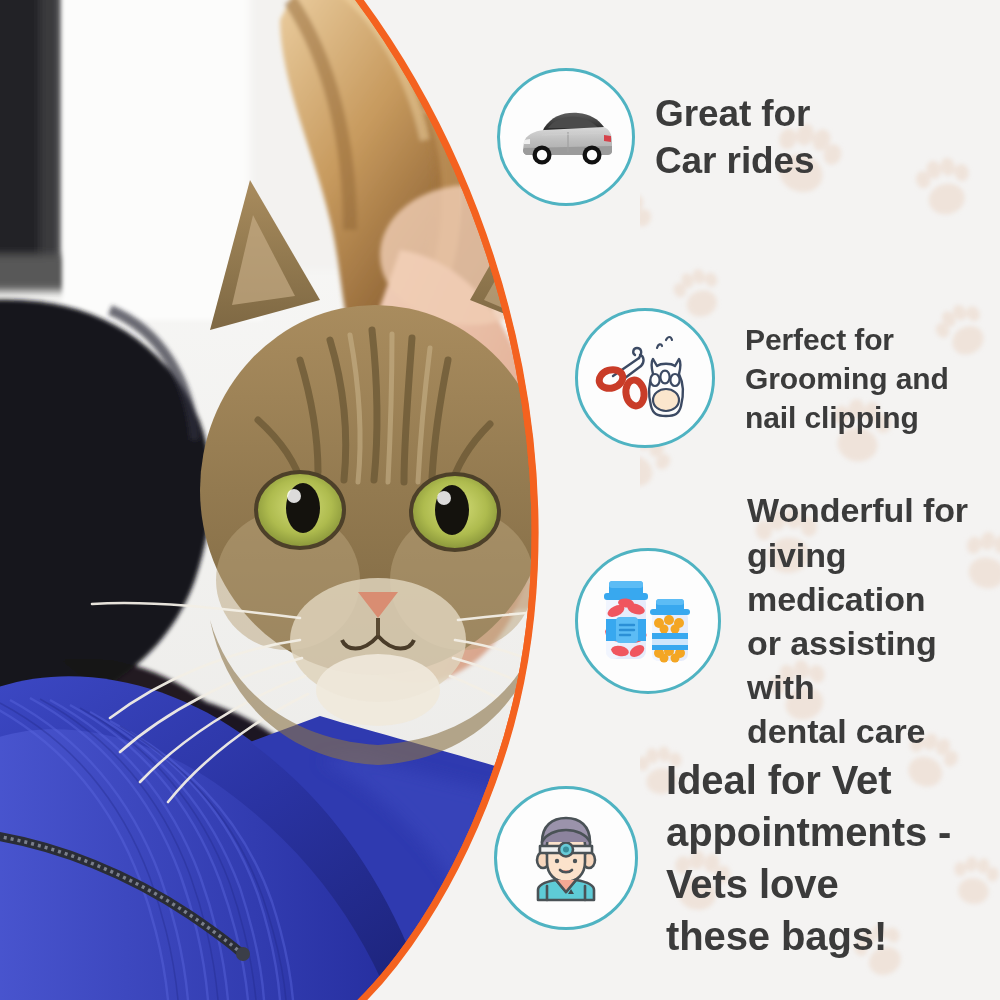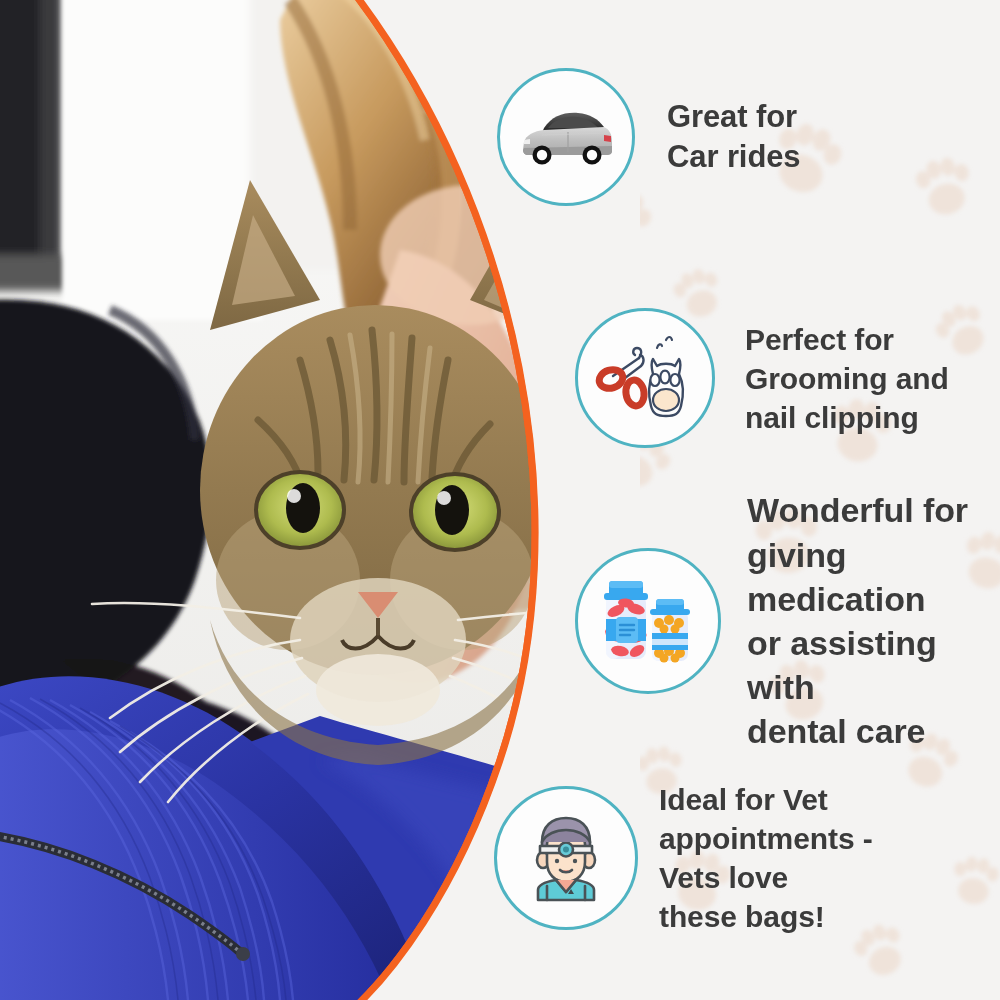--- a/index.html
+++ b/index.html
@@ -322,21 +322,21 @@
 
         <path d="M50 30 L 50 50" stroke="#a0a0a0" stroke-width="1.2"></path>
         <path d="M24 33 L 90 31" stroke="#cfcfcf" stroke-width="1" opacity=".8"></path>
 
         <circle cx="24" cy="53" r="9.5" fill="#111"></circle>
         <circle cx="24" cy="53" r="5.2" fill="#fdfdfd"></circle>
         <circle cx="74" cy="53" r="9.5" fill="#111"></circle>
         <circle cx="74" cy="53" r="5.2" fill="#fdfdfd"></circle>
       </svg>
     </div>
-    <div class="ftext" style="margin-left:32px;font-size:31px;line-height:1.28;">Great for
+    <div class="ftext" style="margin-left:20px;font-size:37px;line-height:1.28;">Great for
 Car rides</div>
   </div>
 
   <div class="feature" style="left:575px;top:308px;width:420px;height:140px;">
     <div class="circle" style="width:140px;height:140px;border:3px solid #4fb3c2;">
       <svg width="100" height="92" viewBox="0 0 100 92">
         <g fill="none" stroke="#3c4a63" stroke-width="2.4" stroke-linecap="round" stroke-linejoin="round">
 
           <path d="M18 44 L 44 26"></path>
           <path d="M22 52 L 46 34"></path>
@@ -454,19 +454,19 @@
 
           <path d="M40 72 L 50 84 L 60 72" fill="#f4a894"></path>
 
           <path d="M31 78 L 31 92" fill="none"></path>
           <path d="M69 78 L 69 92" fill="none"></path>
         </g>
 
         <path d="M52 86 L 58 86 L 55 81 Z" fill="#3f4a4f"></path>
       </svg>
     </div>
-    <div class="ftext" style="margin-left:21px;font-size:30px;line-height:1.3;">Ideal for Vet
+    <div class="ftext" style="margin-left:28px;font-size:40px;line-height:1.3;">Ideal for Vet
 appointments -
 Vets love
 these bags!</div>
   </div>
 
 </div>
 
 </body></html>

